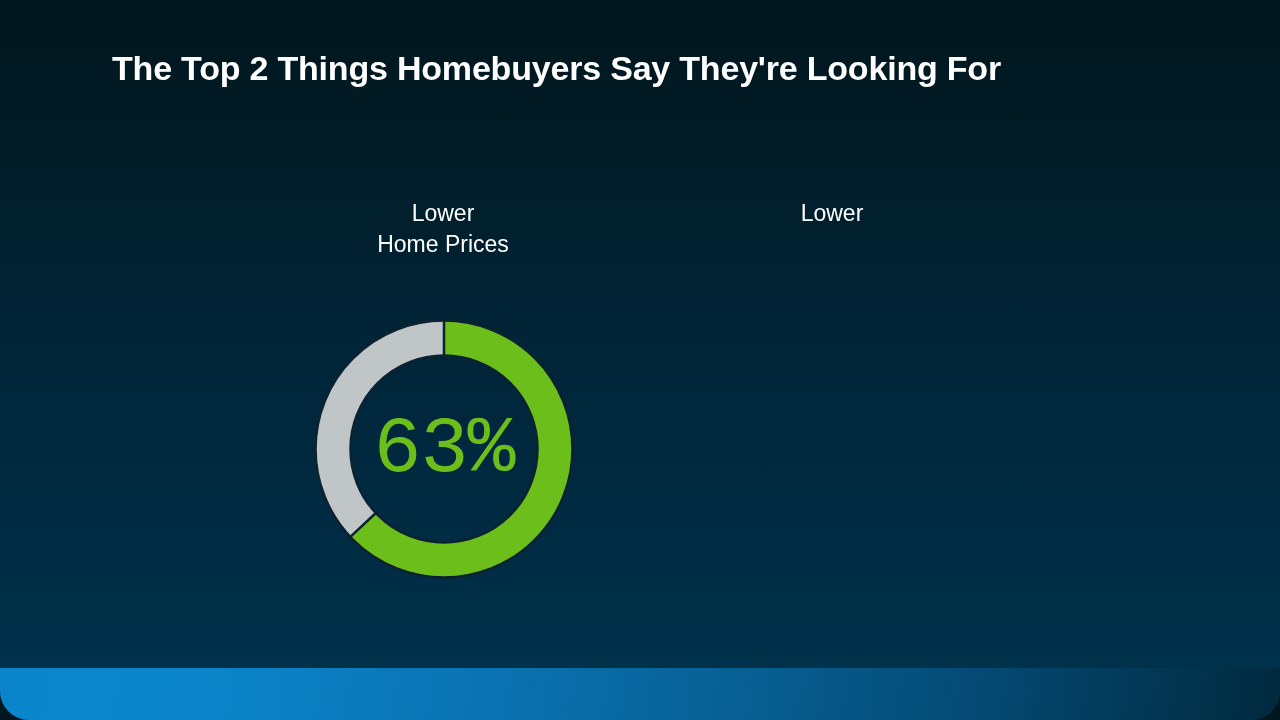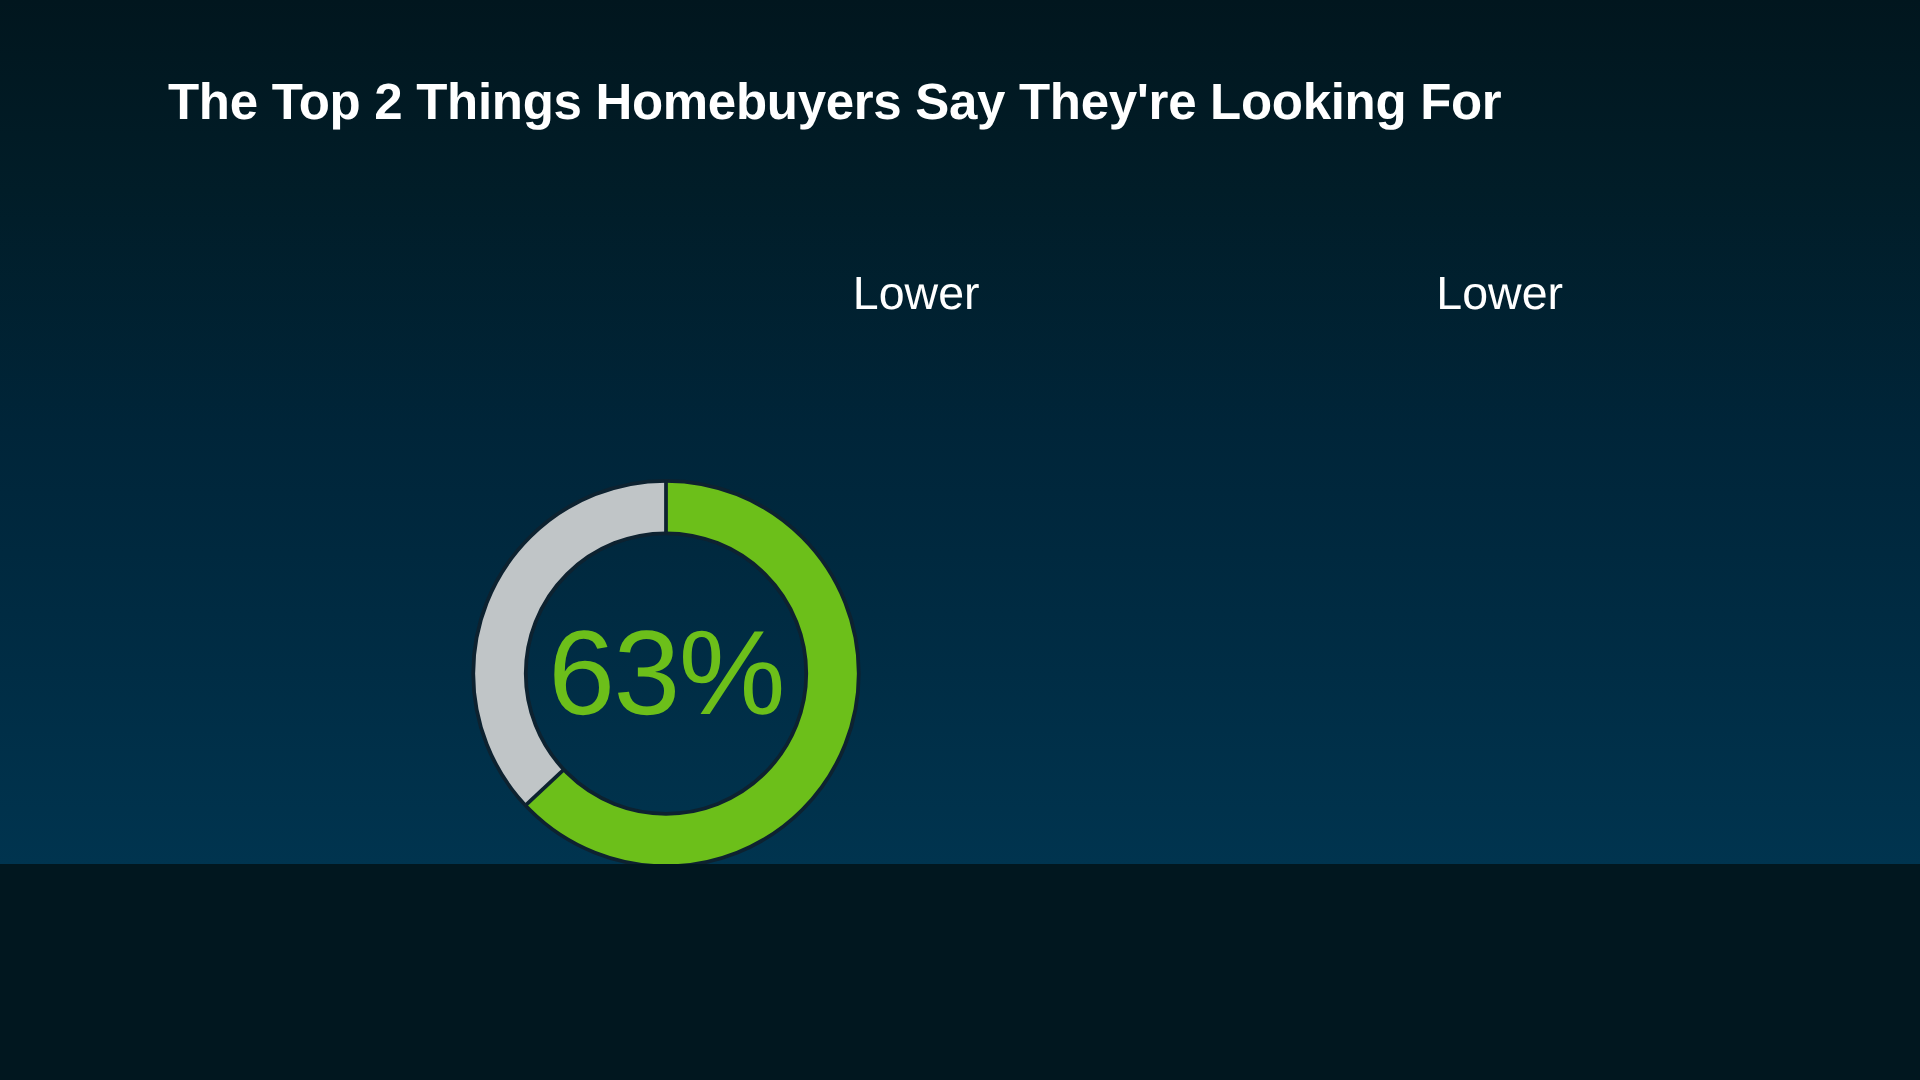--- a/index.html
+++ b/index.html
@@ -10,23 +10,24 @@
     width: 1280px;
     height: 720px;
     overflow: hidden;
     font-family: "Liberation Sans", sans-serif;
     background: #01171f;
   }
 
   #slide {
     position: relative;
     width: 1280px;
-    height: 576px;
+    height: 720px;
     background: linear-gradient(to bottom, #01161e 0%, #011d28 22%, #002539 50%, #002d45 78%, #00344f 100%);
     overflow: hidden;
+    border-radius: 29px;
   }
 
   
   #title {
     position: absolute;
     left: 112px;
     top: 46px;
     width: 1060px;
     font-size: 34px;
     font-weight: bold;
@@ -49,25 +50,25 @@
     position: absolute;
     top: 0;
     width: 420px;
     height: 440px;
   }
   #donut-block-0 { left: 233px; }
   #donut-block-1 { left: 622px; }
 
   .donut-label {
     position: absolute;
-    top: 0;
+    top: 18px;
     left: 0;
     width: 420px;
-    text-align: right;
-    font-size: 31px;
+    text-align: center;
+    font-size: 23px;
     line-height: 31px;
     color: #ffffff;
     font-weight: normal;
   }
 
   .donut-wrap {
     position: absolute;
     top: 133px;
     left: 75px;
     width: 272px;
@@ -108,34 +109,35 @@
 
 <div id="slide">
 
   <div id="title">The Top 2 Things Homebuyers Say They're Looking For</div>
 
   <div id="charts">
 
     <div class="donut-block" id="donut-block-0">
       <div class="donut-label">
         <div>Lower</div>
+        <div>Home Prices</div>
       </div>
       <div class="donut-wrap">
         <svg viewBox="0 0 272 272">
 
           <circle id="arc0-rem" cx="136" cy="136" r="111" fill="none" stroke-width="35" stroke="#c0c5c7" stroke-dasharray="697.4335690969341 0"></circle>
 
           <circle id="arc0-val" cx="136" cy="136" r="111" fill="none" stroke-width="35" transform="rotate(-90 136 136)" stroke="#6cbf1a" stroke-dasharray="439.38314853106846 258.05042056586564"></circle>
 
           <circle cx="136" cy="136" r="128.5" fill="none" stroke="#0d2230" stroke-width="2.5"></circle>
           <circle cx="136" cy="136" r="93.5" fill="none" stroke="#0d2230" stroke-width="2.5"></circle>
           <line id="sep0-a" x1="136.00" y1="42.50" x2="136.00" y2="7.50" stroke="#0d2230" stroke-width="2.5"></line>
           <line id="sep0-b" x1="67.84" y1="200.01" x2="42.33" y2="223.96" stroke="#0d2230" stroke-width="2.5"></line>
         </svg>
-        <div class="donut-value" id="val0" style="color: rgb(108, 191, 26);">63%</div>
+        <div class="donut-value" id="val0" style="color: rgb(108, 191, 26); font-family: Liberation Mono, monospace;">63%</div>
       </div>
     </div>
 
     <div class="donut-block" id="donut-block-1">
       <div class="donut-label">
         <div>Lower</div>
       </div>
     </div>
 
   </div>

